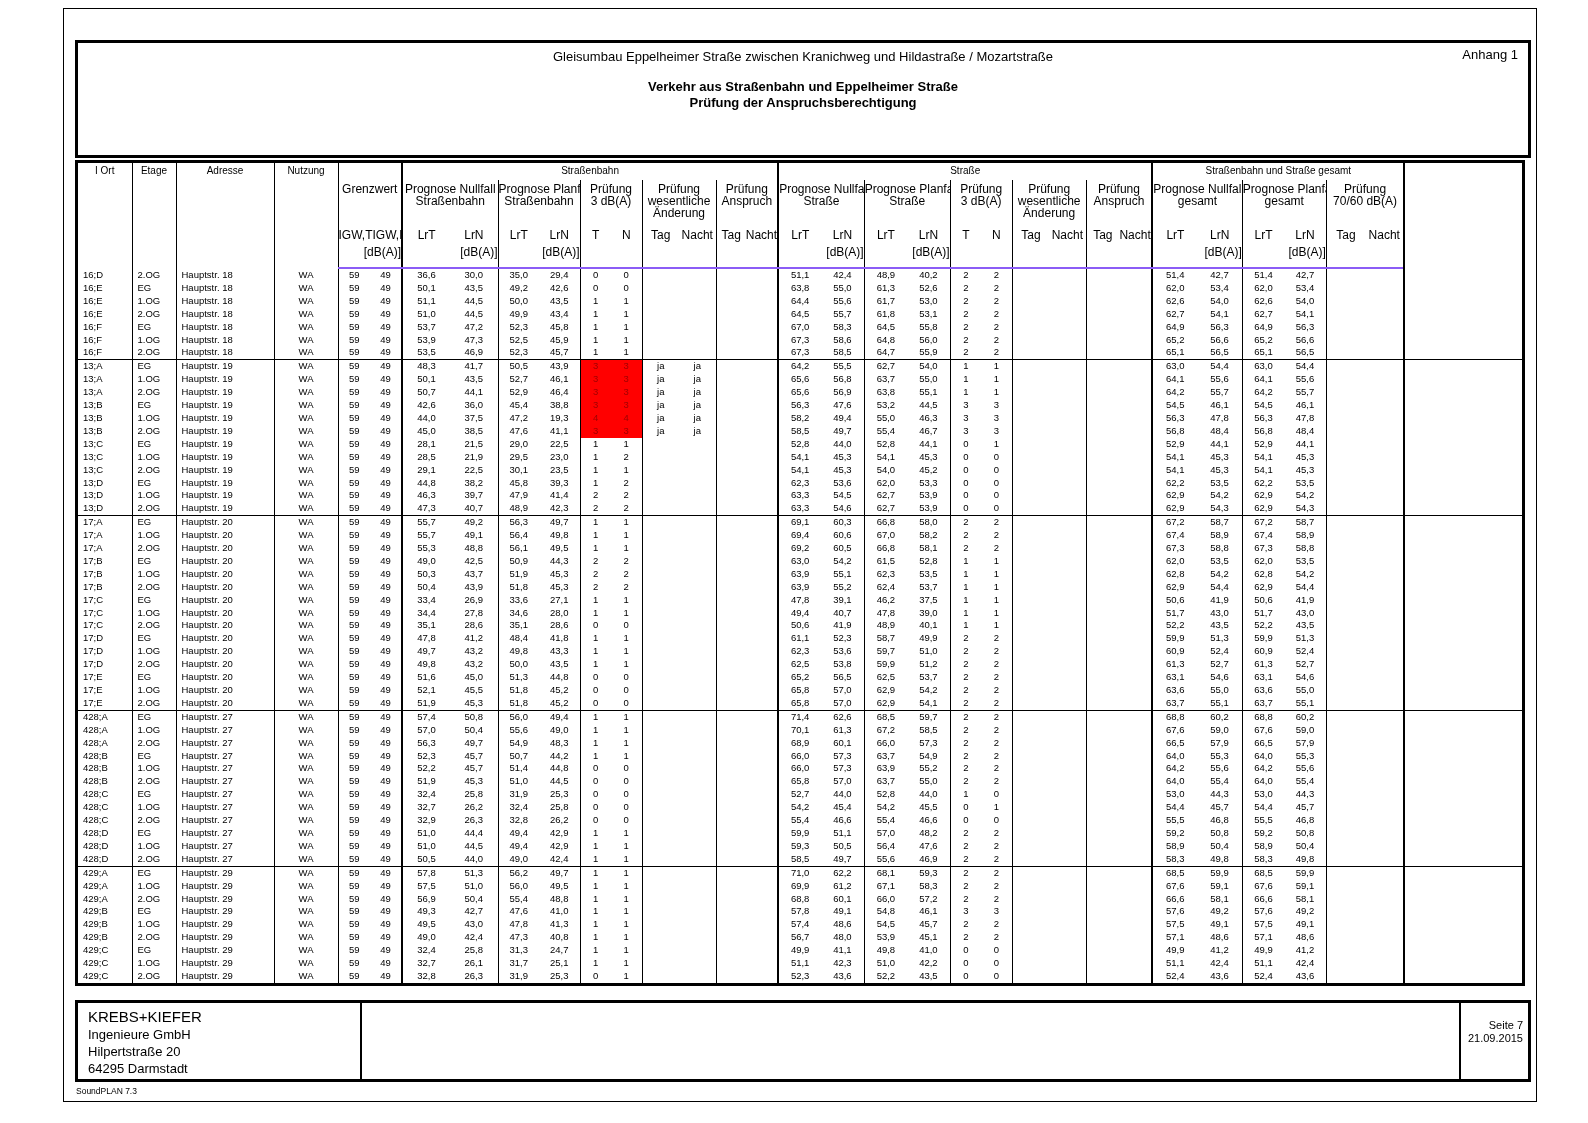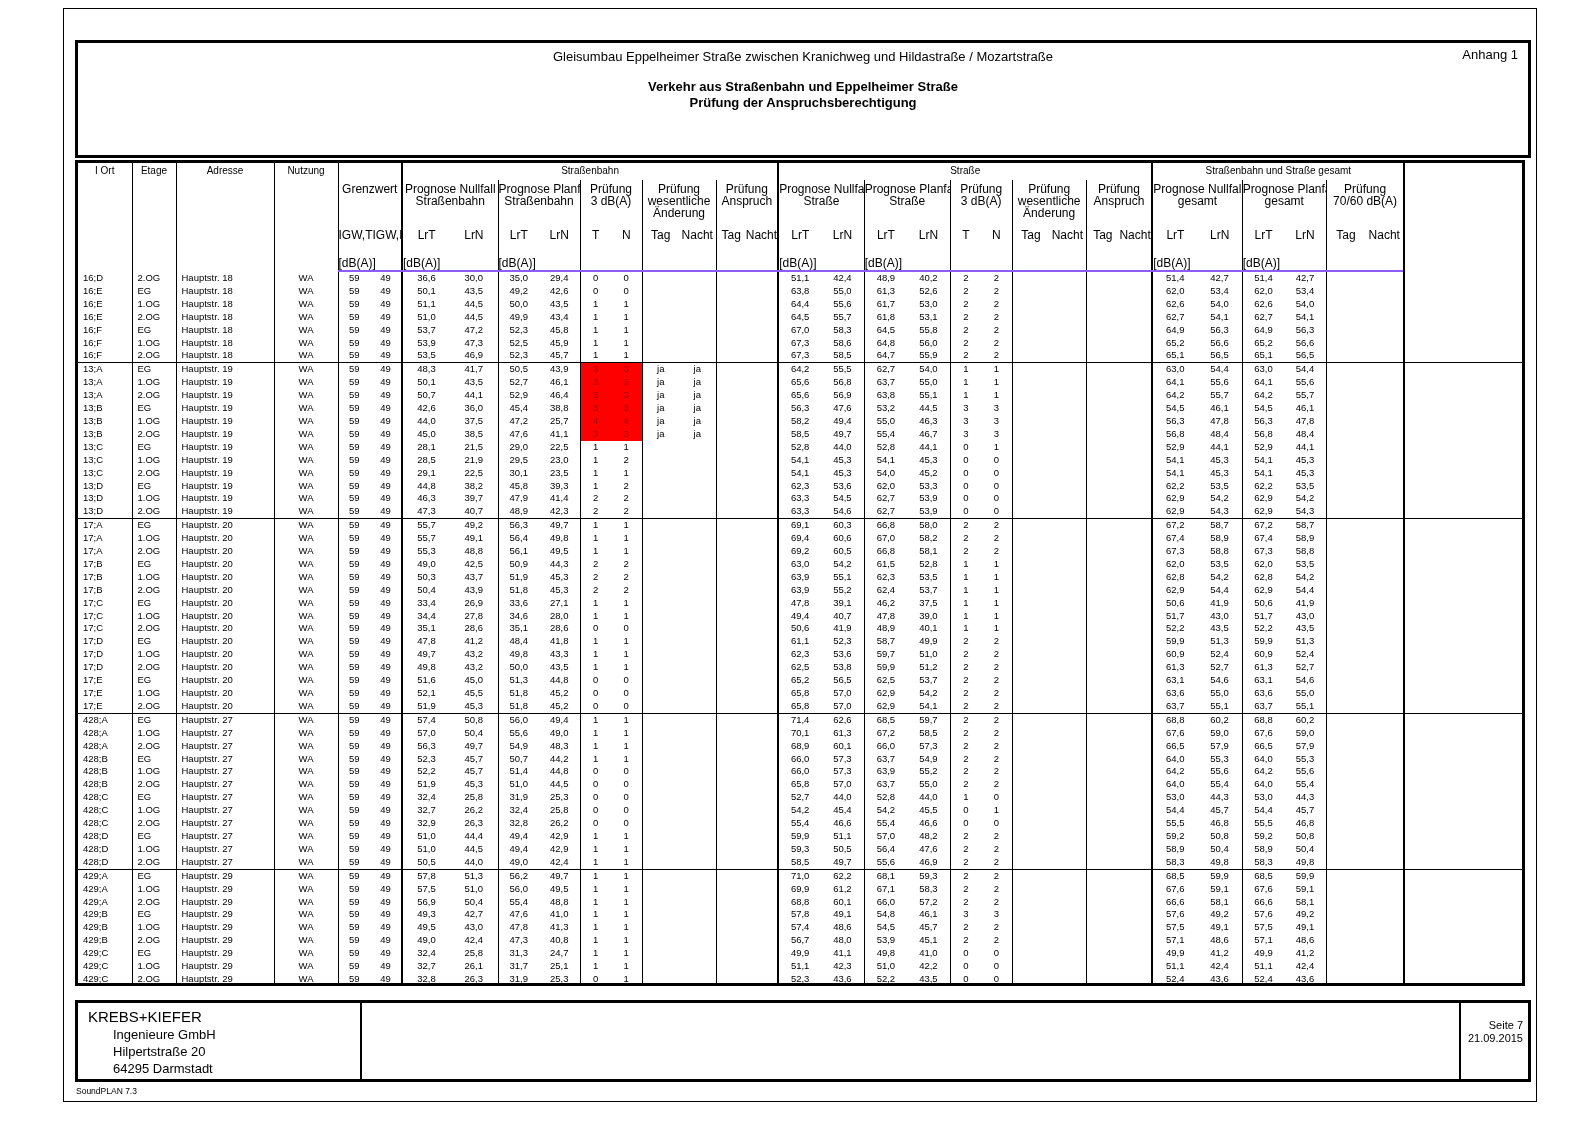--- a/index.html
+++ b/index.html
@@ -18,33 +18,33 @@
   table{border-collapse:collapse;table-layout:fixed;width:1444px;}
   th,td{margin:0;padding:0;overflow:hidden;white-space:nowrap;}
   thead th{font-weight:normal;font-size:12px;text-align:center;vertical-align:top;}
   thead tr:last-child th{border-bottom:2px solid #8b5cf6;}
   .grpRow th{height:15px;font-size:10px;padding-top:2px;}
   .toph{vertical-align:top;padding-top:17px;}
   .hB{height:44px;padding-top:3px;line-height:12px;}
   .hC{height:39px;padding-top:1px;}
   .pair{display:flex;}
   .pair span{flex:1;text-align:center;}
-  .unit{text-align:left;margin-top:14px;}
+  .unit{text-align:right;margin-top:3px;}
   tbody td{height:12.9px;font-size:9.5px;line-height:12.9px;text-align:center;}
   td.al{text-align:left;padding-left:5px;}
   .bl{border-left:1px solid #000;}
   .BL{border-left:2px solid #000;}
   tr.bs td{border-top:1px solid #000;}
   td.red{background:var(--red,#ff0000);color:#a00000;}
   
   .footer-box{position:absolute;left:75px;top:1000px;width:1450px;height:76px;border:3px solid #000;
               box-sizing:content-box;display:flex;}
   .f-left{width:272px;border-right:2px solid #000;padding:5px 0 0 10px;}
   .f-co{font-size:15px;line-height:18px;}
-  .f-ln{font-size:13px;line-height:17px;margin-left:25px;}
+  .f-ln{font-size:13px;line-height:17px;}
   .f-mid{flex:1;border-right:2px solid #000;}
   .f-right{width:62px;padding:16px 5px 0 0;text-align:right;font-size:11px;line-height:13px;}
   .software{position:absolute;left:76px;top:1086px;font-size:8.5px;}
 </style>
 </head>
 <body>
 
 <div class="page">
   <div class="frame"></div>
 
@@ -604,21 +604,21 @@
           <tr>
             <td class="al">13;B</td>
             <td class="al bl">1.OG</td>
             <td class="al bl">Hauptstr. 19</td>
             <td class="bl">WA</td>
             <td class="bl">59</td>
             <td>49</td>
             <td class="BL">44,0</td>
             <td>37,5</td>
             <td class="bl">47,2</td>
-            <td>25,7</td>
+            <td>19,3</td>
             <td class="bl red">4</td>
             <td class="red">4</td>
             <td class="bl">ja</td>
             <td>ja</td>
             <td class="bl"></td>
             <td></td>
             <td class="BL">58,2</td>
             <td>49,4</td>
             <td class="bl">55,0</td>
             <td>46,3</td>

